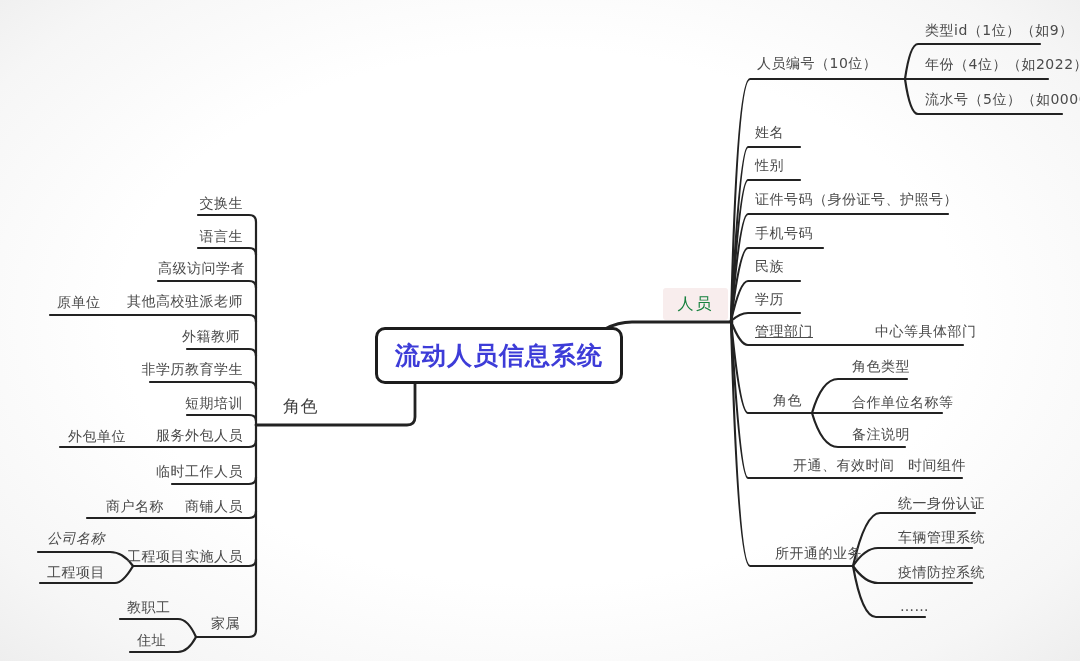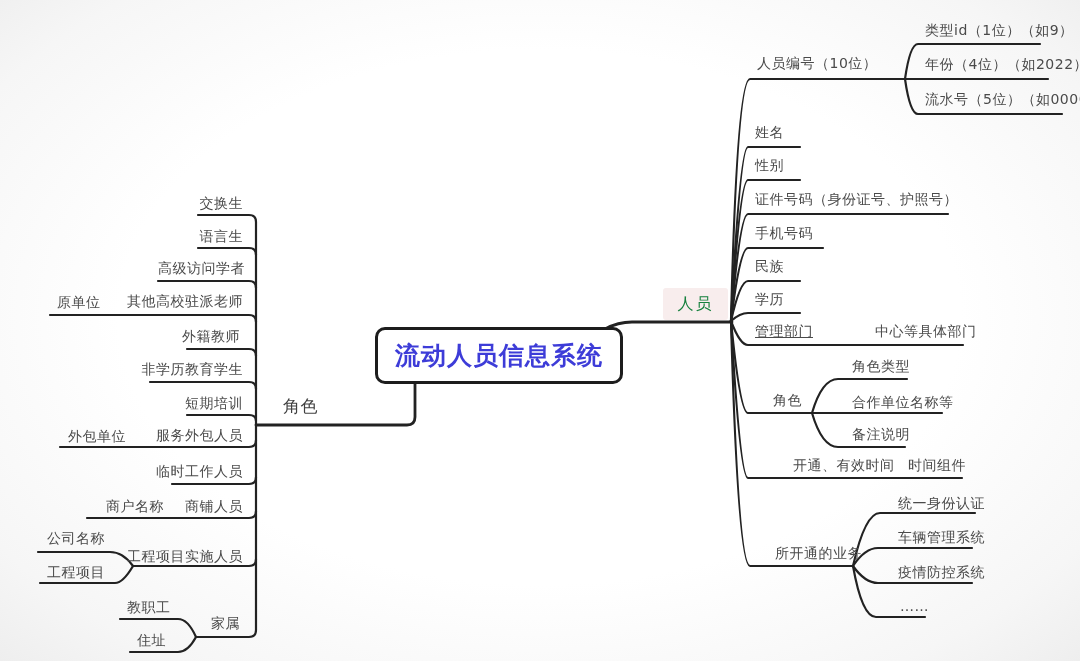--- a/index.html
+++ b/index.html
@@ -99,21 +99,21 @@
   <div class="label" style="left:57px; top:302px;">原单位</div>
   <div class="label" style="right:840px; top:336px;">外籍教师</div>
   <div class="label" style="right:837px; top:369px;">非学历教育学生</div>
   <div class="label" style="right:837px; top:403px;">短期培训</div>
   <div class="label" style="right:837px; top:435px;">服务外包人员</div>
   <div class="label" style="left:68px; top:436px;">外包单位</div>
   <div class="label" style="right:837px; top:471px;">临时工作人员</div>
   <div class="label" style="right:837px; top:506px;">商铺人员</div>
   <div class="label" style="left:106px; top:506px;">商户名称</div>
   <div class="label" style="right:837px; top:556px;">工程项目实施人员</div>
-  <div class="label" style="left:47px; top:538px;">公司名称</div>
+  <div class="label" style="left:47px; top:538px;font-style:italic;">公司名称</div>
   <div class="label" style="left:47px; top:572px;">工程项目</div>
   <div class="label" style="right:840px; top:623px;">家属</div>
   <div class="label" style="left:127px; top:607px;">教职工</div>
   <div class="label" style="left:137px; top:640px;">住址</div>
 
   <div class="label" style="left:757px; top:63px;">人员编号（10位）</div>
   <div class="label" style="left:925px; top:30px;">类型id（1位）（如9）</div>
   <div class="label" style="left:925px; top:64px;">年份（4位）（如2022）</div>
   <div class="label" style="left:925px; top:99px;">流水号（5位）（如00001）</div>
   <div class="label" style="left:755px; top:132px;">姓名</div>

